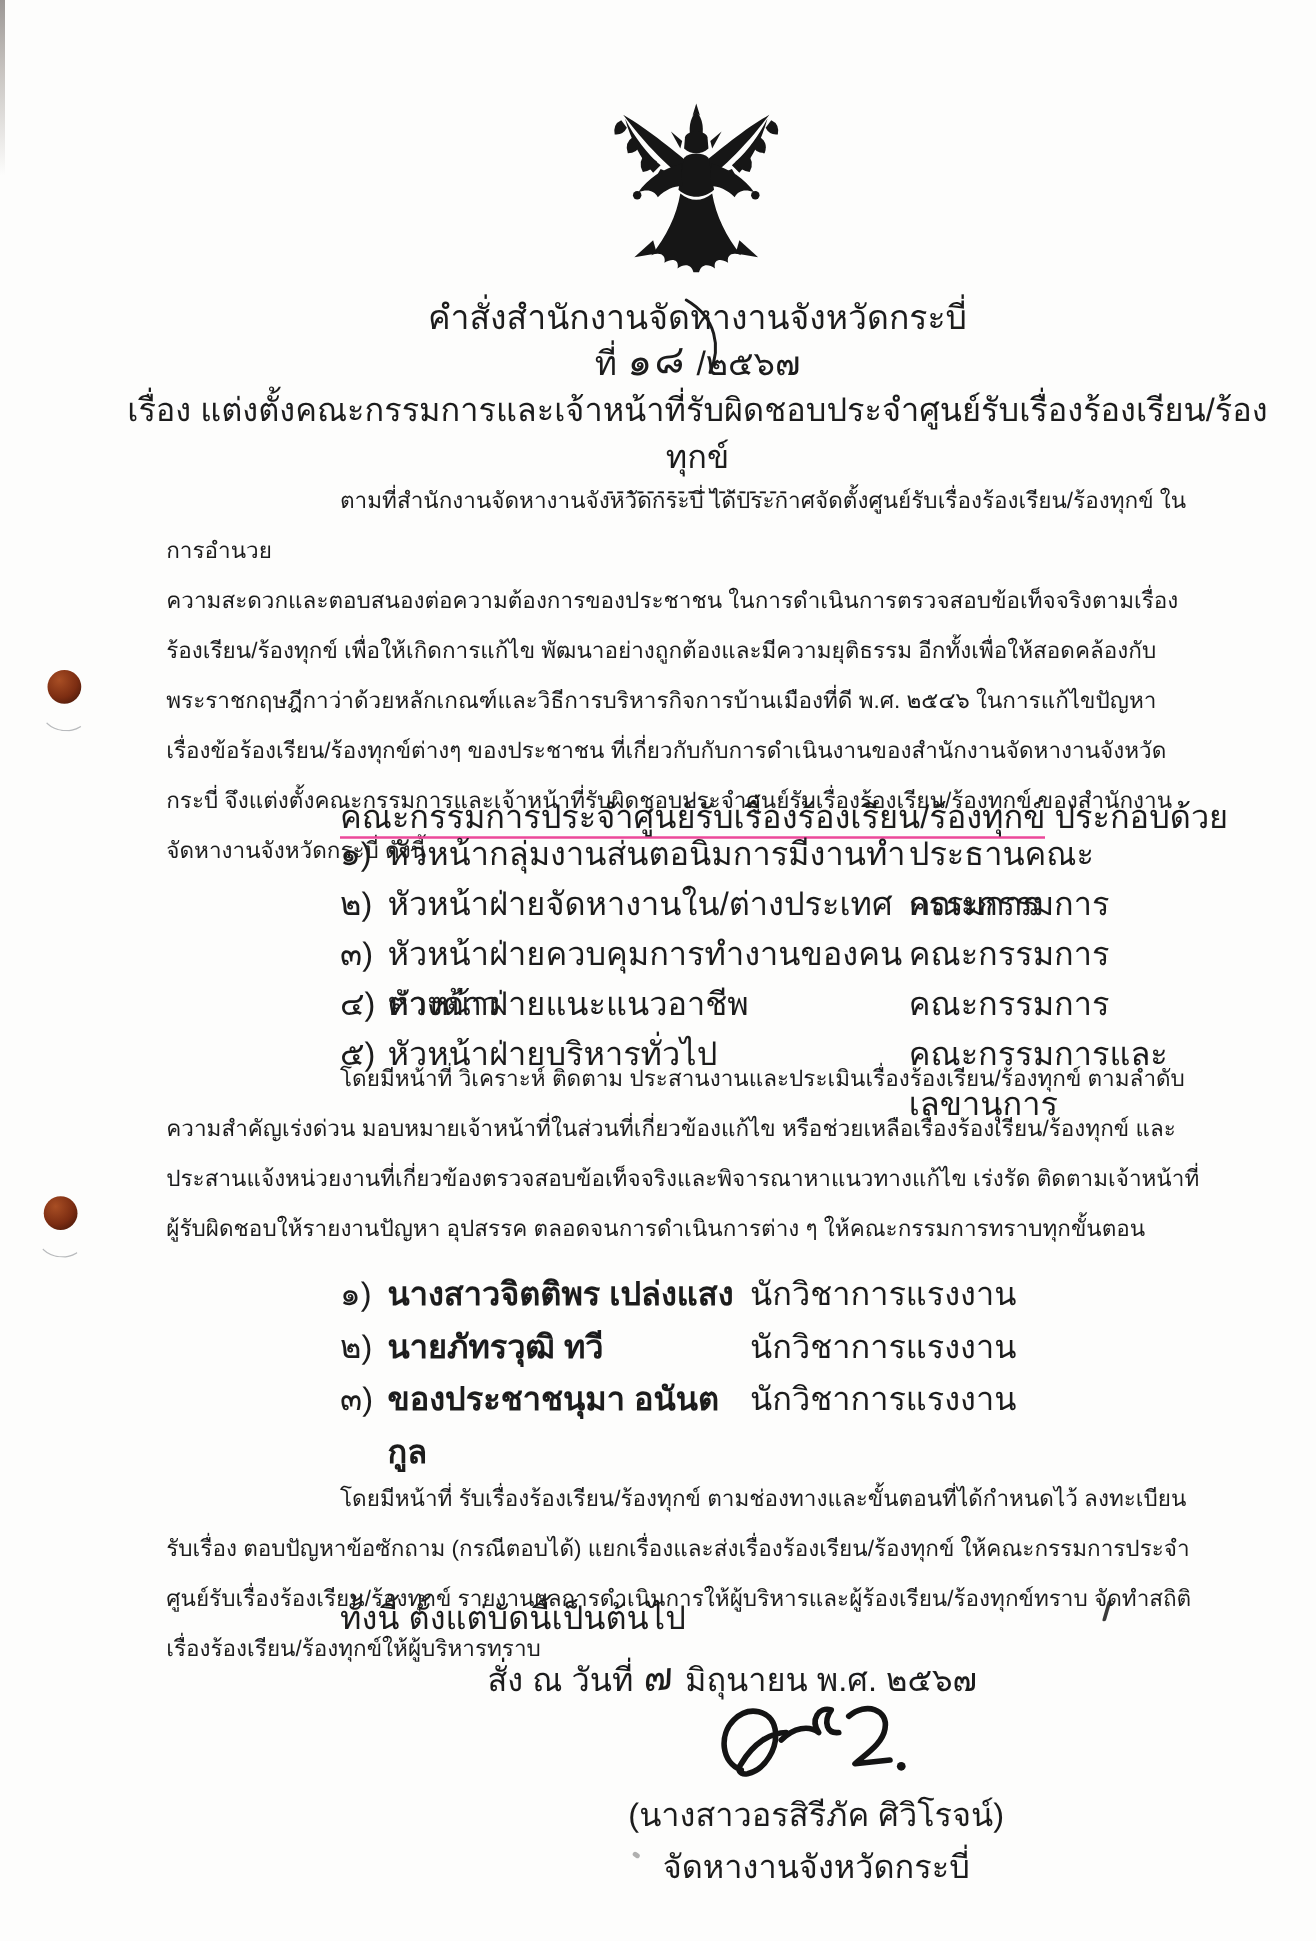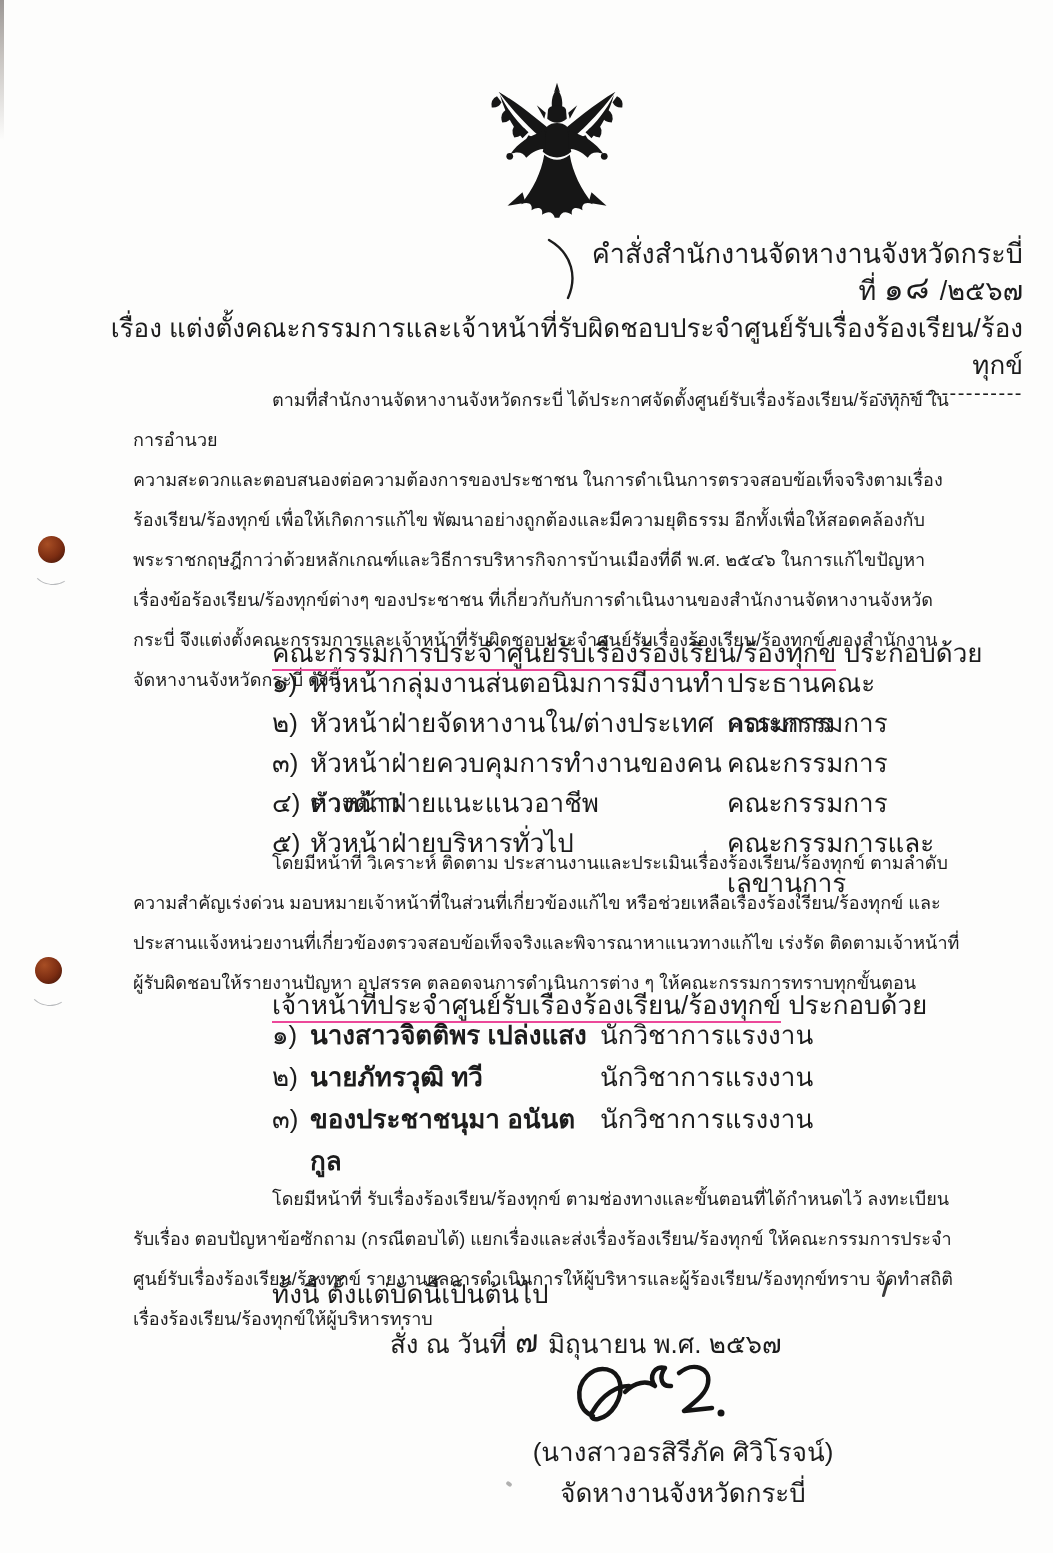--- a/index.html
+++ b/index.html
@@ -8,21 +8,21 @@
     width:1053px; height:1553px;
     background:#fdfdfc;
     color:#1c1c1c;
     font-family:"Liberation Sans","DejaVu Sans",sans-serif;
     overflow:hidden;
   }
   
   .emblem { position:absolute; left:482px; top:70px; width:150px; height:165px; }
   .header {
     position:absolute; left:93px; top:236px; width:930px;
-    text-align:right; font-size:27px; line-height:37px;
+    text-align:center; font-size:27px; line-height:37px;
   }
   .header .subject { font-size:26px; }
   .hand {
     display:inline-block; font-size:31px; line-height:30px;
     transform:rotate(-4deg) skewX(-6deg);
     margin:0 8px; position:relative; top:-1px; letter-spacing:2px;
   }
   .flourish { position:absolute; left:531px; top:236px; width:50px; height:64px; }
   .divider { font-size:20px; letter-spacing:1.5px; line-height:18px; }
   
@@ -36,21 +36,21 @@
   .rlist { position:absolute; left:272px; width:700px; font-size:26px; }
   .rlist .row { display:flex; height:40px; line-height:40px; }
   .rlist.officers .row { height:42px; line-height:42px; }
   .rlist .no { width:38px; flex:none; }
   .rlist.committee .nm { width:417px; flex:none; }
   .rlist.officers .nm { width:290px; flex:none;font-weight:bold; }
   .line { position:absolute; font-size:26px; line-height:40px;margin-top:12px; }
   
   .sig-svg { position:absolute; left:563px; top:1356px; width:185px; height:80px; }
   .sign-block {
-    position:absolute; left:488px; top:1432px; width:390px;
+    position:absolute; left:458px; top:1432px; width:390px;
     text-align:center; font-size:26px; line-height:41px;
   }
   
   .fastener {
     position:absolute; width:27px; height:27px; border-radius:50%;
     background:radial-gradient(circle at 35% 30%, #a84e24, #7c2d12 55%, #3e1408 95%);
   }
   .fastener::after {
     content:""; position:absolute; left:-5px; top:19px; width:36px; height:28px;
     border:1.5px solid rgba(115,120,126,0.5); border-radius:50%;
@@ -162,21 +162,20 @@
         <span class="nm">หัวหน้าฝ่ายบริหารทั่วไป</span>
         <span class="rl">คณะกรรมการและเลขานุการ</span>
       </div>
     </div>
 
   <div class="para" style="top:843px">โดยมีหน้าที่ วิเคราะห์ ติดตาม ประสานงานและประเมินเรื่องร้องเรียน/ร้องทุกข์ ตามลำดับ
 ความสำคัญเร่งด่วน มอบหมายเจ้าหน้าที่ในส่วนที่เกี่ยวข้องแก้ไข หรือช่วยเหลือเรื่องร้องเรียน/ร้องทุกข์ และ
 ประสานแจ้งหน่วยงานที่เกี่ยวข้องตรวจสอบข้อเท็จจริงและพิจารณาหาแนวทางแก้ไข เร่งรัด ติดตามเจ้าหน้าที่
 ผู้รับผิดชอบให้รายงานปัญหา อุปสรรค ตลอดจนการดำเนินการต่าง ๆ ให้คณะกรรมการทราบทุกขั้นตอน</div>
 
-  <div class="heading" style="top:985px"><span class="u">เจ้าหน้าที่ประจำศูนย์รับเรื่องร้องเรียน/ร้องทุกข์</span><span> ประกอบด้วย</span></div>
   <div class="rlist officers" style="top:1014px">
 
       <div class="row">
         <span class="no">๑)</span>
         <span class="nm">นางสาวจิตติพร  เปล่งแสง</span>
         <span class="rl">นักวิชาการแรงงาน</span>
       </div>
 
       <div class="row">
         <span class="no">๒)</span>

